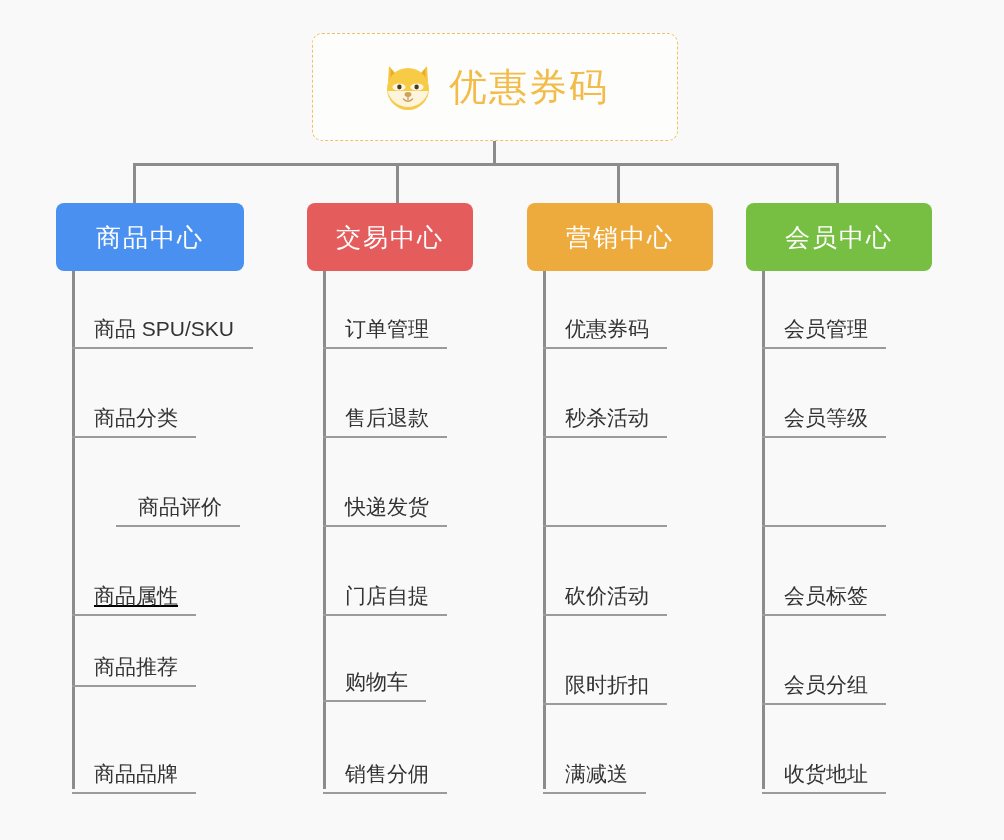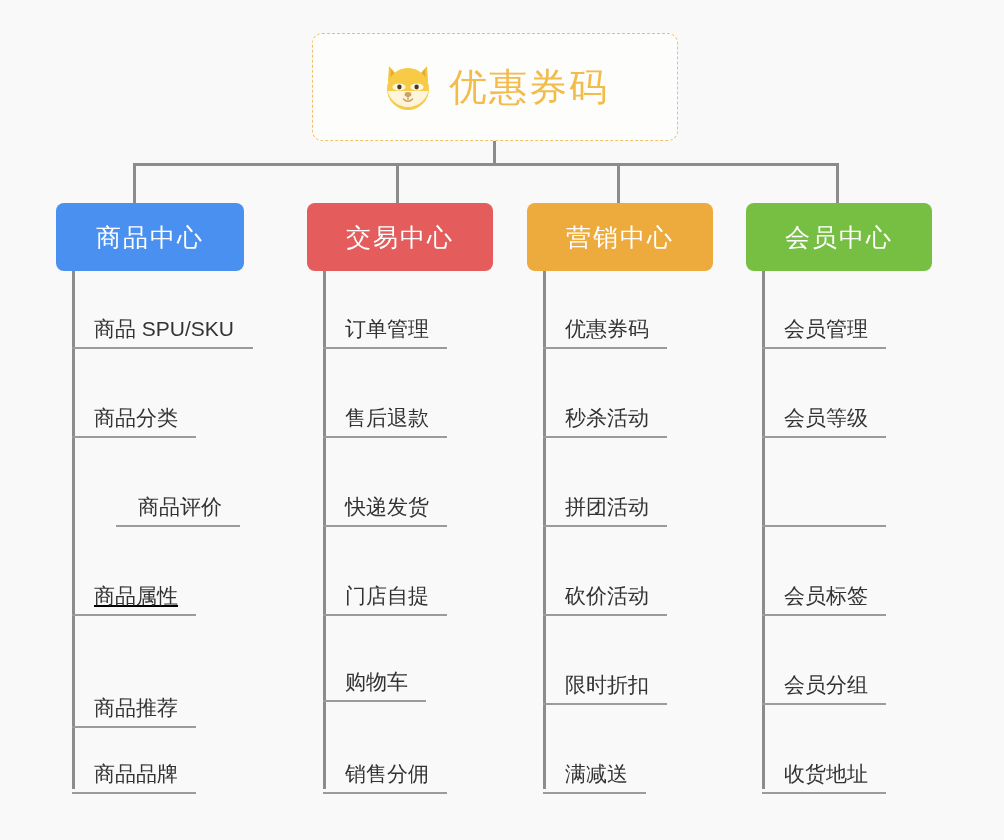--- a/index.html
+++ b/index.html
@@ -153,32 +153,32 @@
       <span class="leaf-rule"></span>
     </div>
     <div class="leaf" style="left: 16px; top: 235px; height: 89px; width: 124px; margin-left: 44px;">
       <span class="leaf-label">商品评价</span>
       <span class="leaf-rule"></span>
     </div>
     <div class="leaf" style="left: 16px; top: 324px; height: 89px; width: 124px; text-decoration: underline;">
       <span class="leaf-label">商品属性</span>
       <span class="leaf-rule"></span>
     </div>
-    <div class="leaf" style="left: 16px; top: 413px; height: 112px; width: 124px;">
+    <div class="leaf" style="left: 16px; top: 413px; height: 71px; width: 124px;">
       <span class="leaf-label">商品推荐</span>
       <span class="leaf-rule"></span>
     </div>
     <div class="leaf" style="left: 16px; top: 502px; height: 89px; width: 124px;">
       <span class="leaf-label">商品品牌</span>
       <span class="leaf-rule"></span>
     </div>
   </div>
 
   <div class="branch" style="left:307px;">
-    <div class="branch-head" style="width:186px; background:#e45c5c;">
+    <div class="branch-head" style="width:166px; background:#e45c5c;">
       <span>交易中心</span>
     </div>
     <div class="trunk" style="left:16px; top:68px; height:518px;"></div>
 
     <div class="leaf" style="left: 16px; top: 74px; height: 72px; width: 124px;">
       <span class="leaf-label">订单管理</span>
       <span class="leaf-rule"></span>
     </div>
     <div class="leaf" style="left: 16px; top: 146px; height: 89px; width: 124px;">
       <span class="leaf-label">售后退款</span>
@@ -210,21 +210,20 @@
 
     <div class="leaf" style="left: 16px; top: 74px; height: 72px; width: 124px;">
       <span class="leaf-label">优惠券码</span>
       <span class="leaf-rule"></span>
     </div>
     <div class="leaf" style="left: 16px; top: 146px; height: 89px; width: 124px;">
       <span class="leaf-label">秒杀活动</span>
       <span class="leaf-rule"></span>
     </div>
     <div class="leaf" style="left: 16px; top: 235px; height: 89px; width: 124px;">
-      <span class="leaf-label">拼团活动</span>
       <span class="leaf-rule"></span>
     </div>
     <div class="leaf" style="left: 16px; top: 324px; height: 89px; width: 124px;">
       <span class="leaf-label">砍价活动</span>
       <span class="leaf-rule"></span>
     </div>
     <div class="leaf" style="left: 16px; top: 413px; height: 89px; width: 124px;">
       <span class="leaf-label">限时折扣</span>
       <span class="leaf-rule"></span>
     </div>

